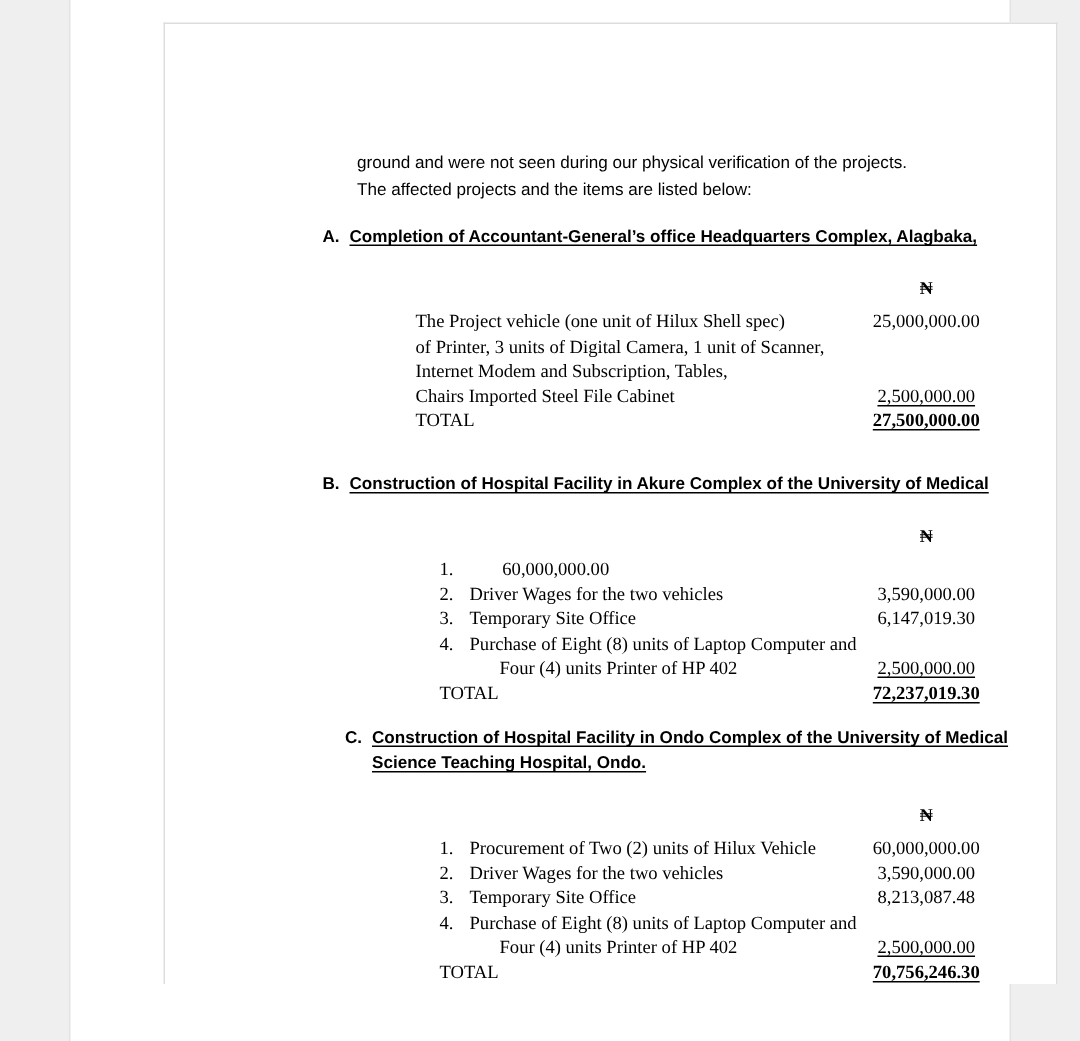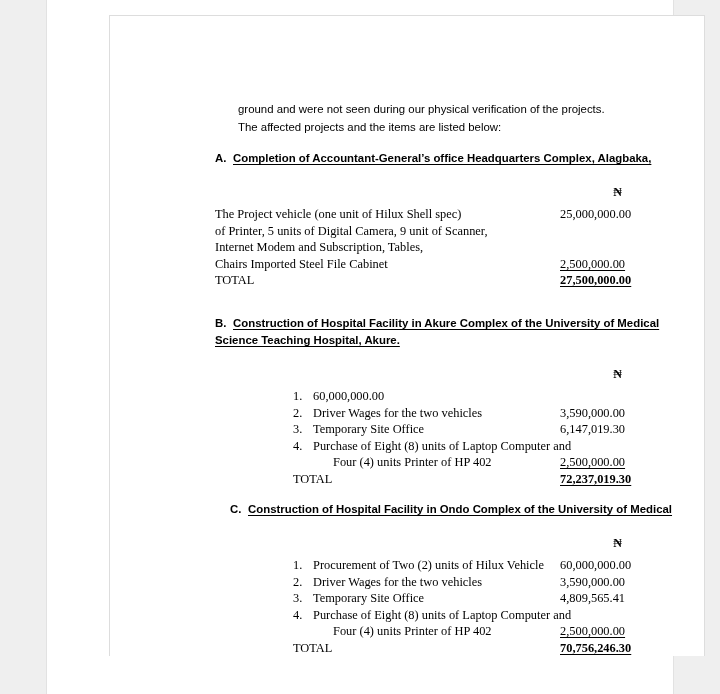--- a/index.html
+++ b/index.html
@@ -107,38 +107,38 @@
     display: flex;
     align-items: baseline;
   }
   .row .label {
     flex: 1 1 auto;
     white-space: nowrap;
   }
   .row .amt {
     flex: 0 0 auto;
     width: 115px;
-    text-align: left;
+    text-align: center;
     white-space: nowrap;
   }
   .row .amt.underline {
     text-decoration: underline;
     text-underline-offset: 2px;
   }
   .row.total .label {
     text-align: left;
     font-weight: normal;
     padding-right: 42px;
   }
   .row.total .amt {
     font-weight: bold;
     text-decoration: underline;
     text-underline-offset: 2px;
   }
-  .block-a .rows { }
+  .block-a .rows { margin-left: 62px; }
   .block-a .rows .label { white-space: nowrap; }
   .block-a .row .amt { width: 115px; }
 
   .numbered {
     margin-left: 78px;
   }
   .numbered .row .num {
     flex: 0 0 auto;
     width: 20px;
   }
@@ -175,21 +175,21 @@
               <div class="naira-box">₦</div>
             </div>
           </div>
 
           <div class="rows">
             <div class="row">
               <span class="label">The Project vehicle (one unit of Hilux Shell spec)</span>
               <span class="amt">25,000,000.00</span>
             </div>
             <div class="row">
-              <span class="label">of Printer, 5 units of Digital Camera, 9 unit of Scanner,</span>
+              <span class="label">of Printer, 3 units of Digital Camera, 1 unit of Scanner,</span>
               <span class="amt"></span>
             </div>
             <div class="row">
               <span class="label"> Internet Modem and Subscription, Tables,</span>
               <span class="amt"></span>
             </div>
             <div class="row">
               <span class="label">Chairs Imported Steel File Cabinet</span>
               <span class="amt underline">2,500,000.00</span>
             </div>
@@ -200,23 +200,20 @@
           </div>
         </div>
 
         <div class="spacer-md"></div>
 
         <div class="section block-b">
           <div class="sec-heading indent-b">
             <span class="sec-letter">B.</span>
             <span class="sec-title">Construction of Hospital Facility in Akure Complex of the University of Medical</span>
           </div>
-          <div class="sec-heading indent-b">
-            <span class="sec-title">Science Teaching Hospital, Akure.</span>
-          </div>
 
           <div class="naira">
             <div class="naira-wrap">
               <div class="naira-box">₦</div>
             </div>
           </div>
 
           <div class="rows numbered">
             <div class="row">
               <span class="num">1.</span>
@@ -249,20 +246,24 @@
           </div>
         </div>
 
         <div class="spacer-sm"></div>
 
         <div class="section block-c">
           <div class="sec-heading indent-c">
             <span class="sec-letter">C.</span>
             <span class="sec-title">Construction of Hospital Facility in Ondo Complex of the University of Medical</span>
           </div>
+          <div class="sec-heading indent-c">
+            <span class="sec-letter"></span>
+            <span class="sec-title">Science Teaching Hospital, Ondo.</span>
+          </div>
 
           <div class="naira">
             <div class="naira-wrap">
               <div class="naira-box">₦</div>
             </div>
           </div>
 
           <div class="rows numbered">
             <div class="row">
               <span class="num">1.</span>
@@ -270,21 +271,21 @@
               <span class="amt">60,000,000.00</span>
             </div>
             <div class="row">
               <span class="num">2.</span>
               <span class="label">Driver Wages for the two vehicles</span>
               <span class="amt">3,590,000.00</span>
             </div>
             <div class="row">
               <span class="num">3.</span>
               <span class="label">Temporary Site Office</span>
-              <span class="amt">4,809,565.41</span>
+              <span class="amt">8,213,087.48</span>
             </div>
             <div class="row">
               <span class="num">4.</span>
               <span class="label">Purchase of Eight (8) units of Laptop Computer and</span>
               <span class="amt"></span>
             </div>
             <div class="row cont">
               <span class="num"></span>
               <span class="label">Four (4) units Printer of HP 402</span>
               <span class="amt underline">2,500,000.00</span>

